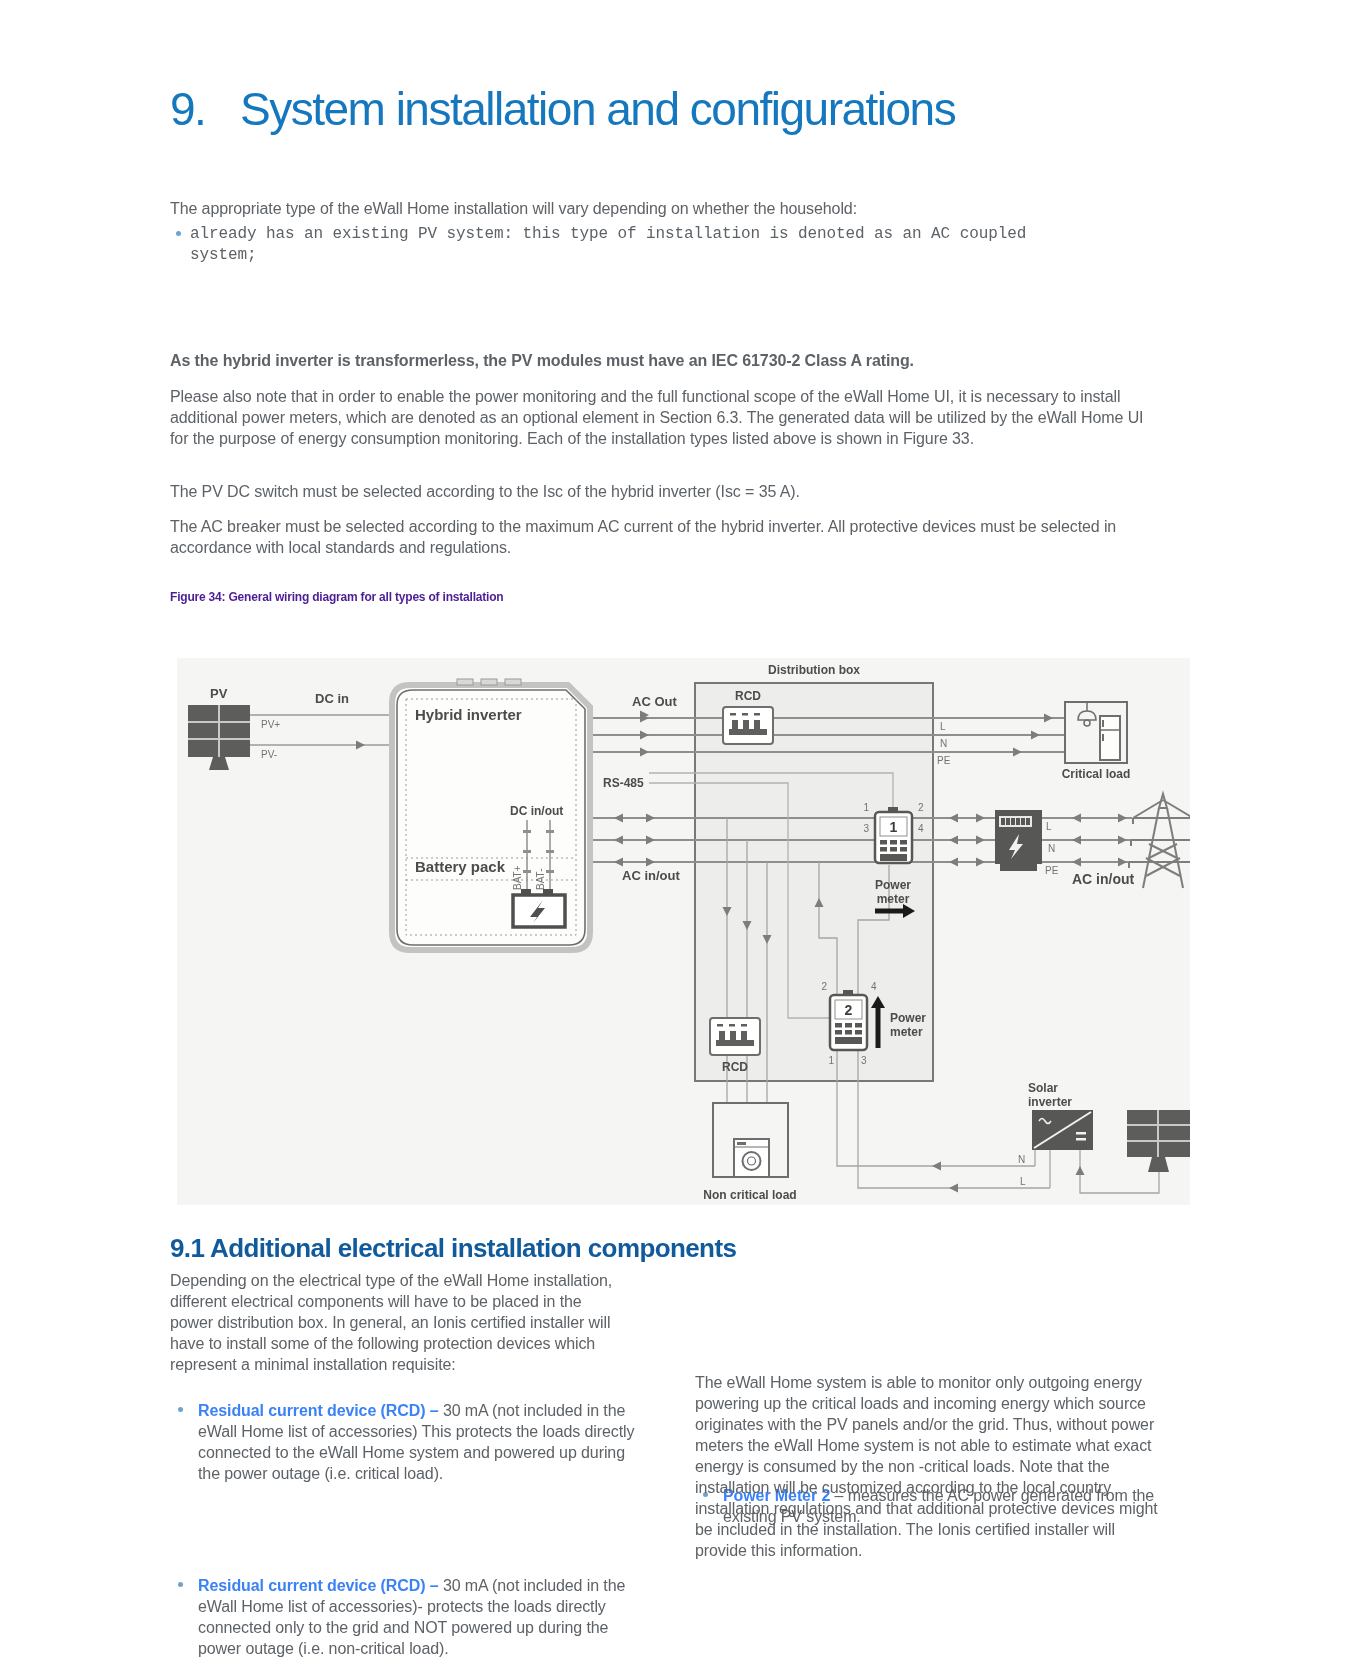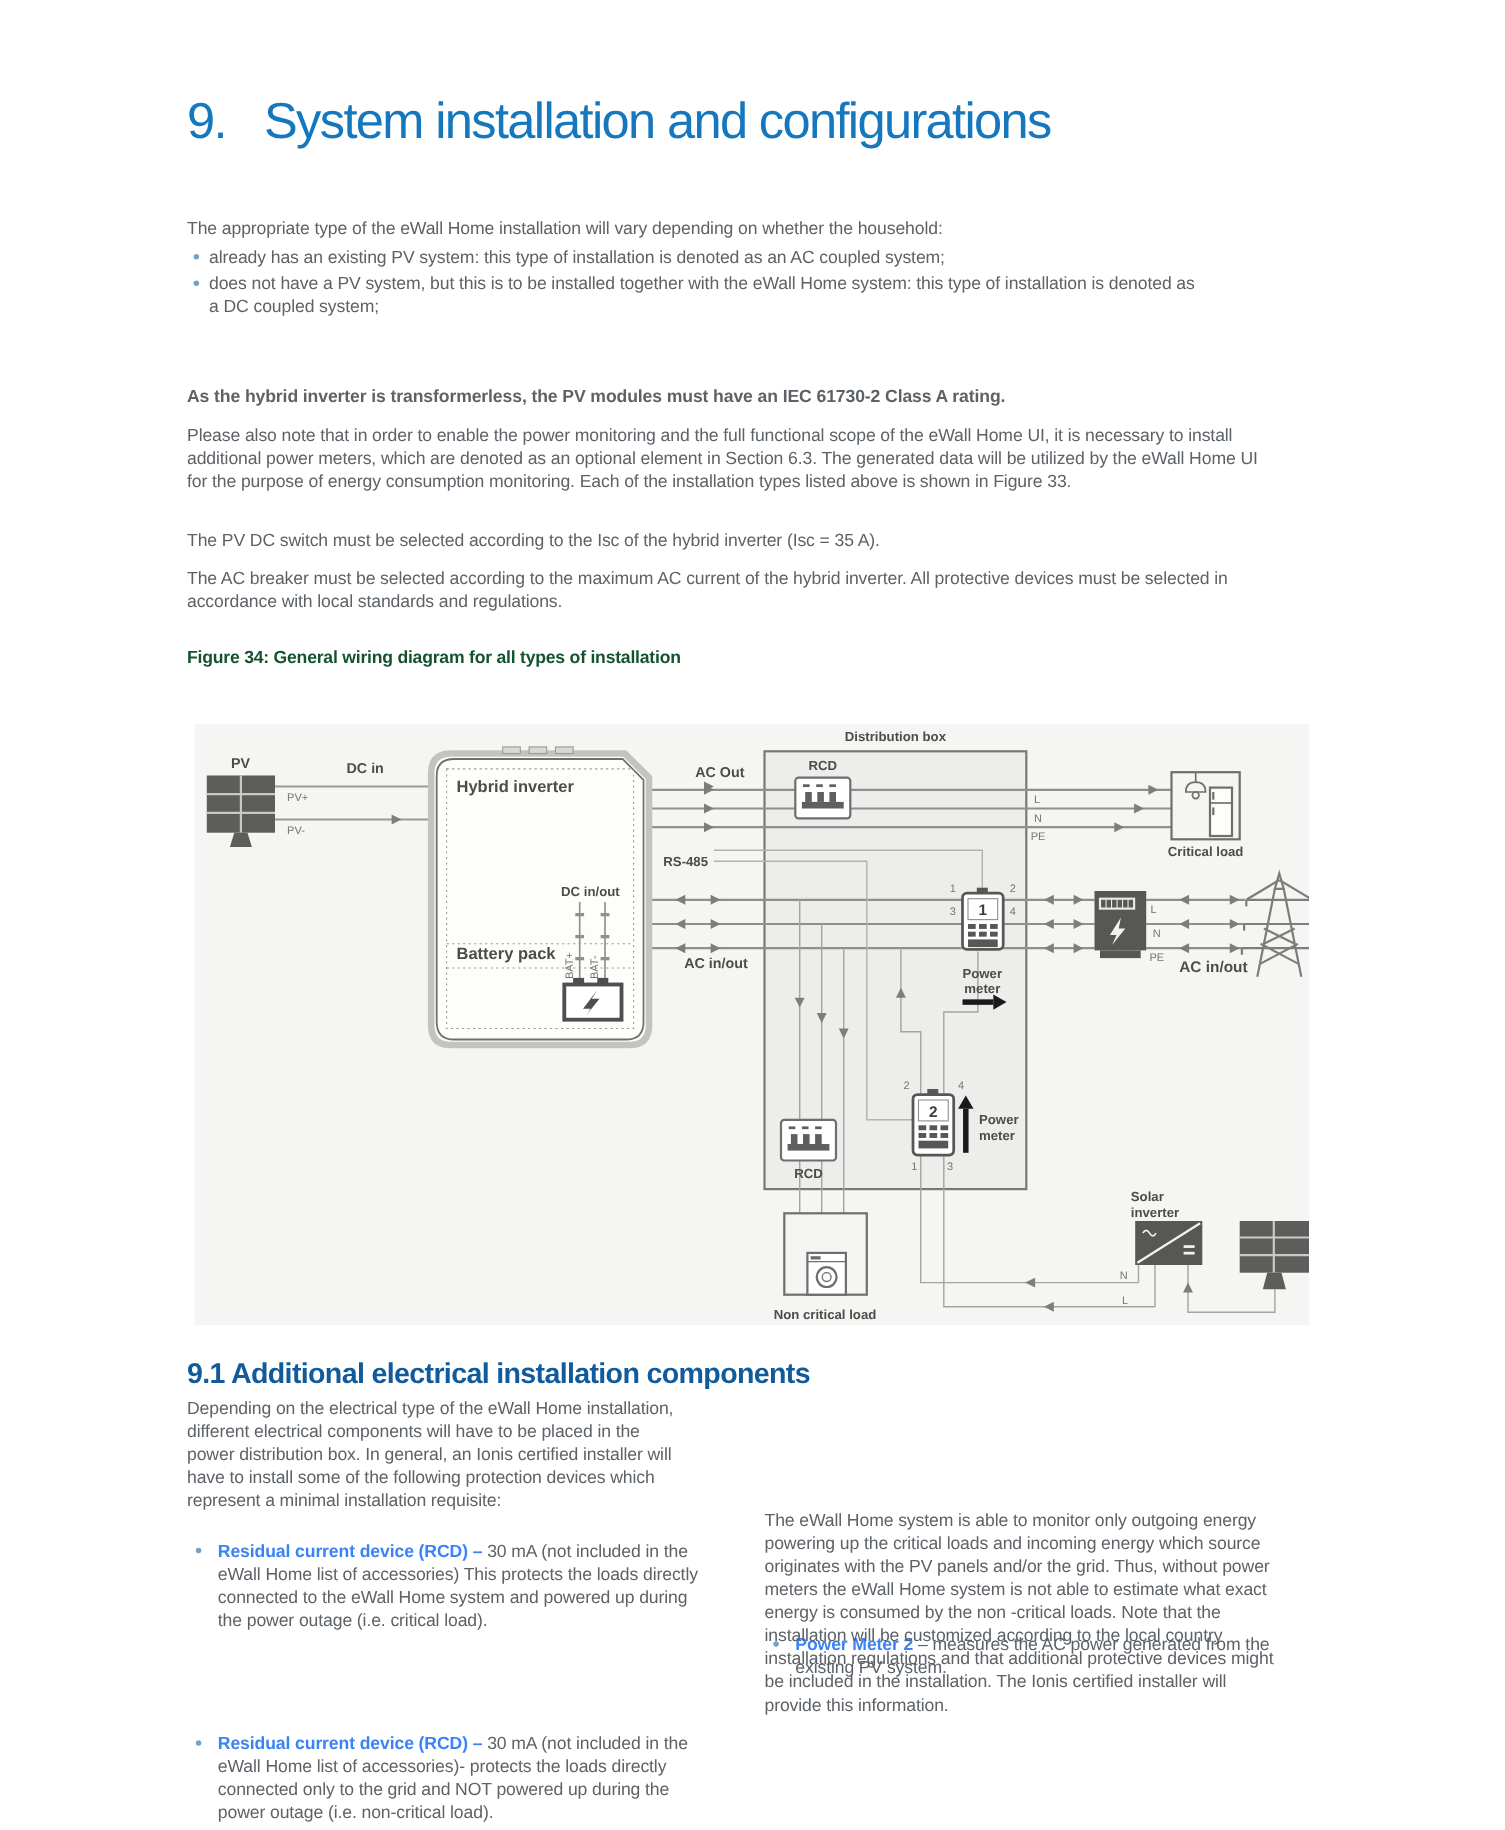--- a/index.html
+++ b/index.html
@@ -3,21 +3,21 @@
 <meta charset="utf-8">
 <style>
   html,body{margin:0;padding:0;}
   body{font-family:"Liberation Sans",sans-serif;background:#ffffff;}
   #page{position:relative;width:1368px;height:1664px;background:#ffffff;overflow:hidden;}
   .abs{position:absolute;}
   
   .title{color:#1577bd;font-size:46px;font-weight:400;letter-spacing:-1.5px;white-space:nowrap;}
   .body-text{color:#5d6267;font-size:16px;line-height:21px;letter-spacing:-0.1px;}
   .body-text b, .blt b{color:#3b82f6;font-weight:bold;}
-  .caption{color:#14532d;font-size:16px;font-weight:bold;letter-spacing:-0.2px;}
+  .caption{color:#4c1d95;font-size:12px;font-weight:bold;letter-spacing:-0.2px;}
   .h91{color:#115a9c;font-size:26px;font-weight:bold;letter-spacing:-0.6px;white-space:nowrap;}
   .blt{position:relative;padding-left:28px;color:#5d6267;font-size:16px;line-height:21px;letter-spacing:-0.1px;}
   .blt .dot{position:absolute;left:8px;top:7px;width:5px;height:5px;border-radius:50%;background:#6fa3cc;}
   .blt-main{padding-left:20px;margin-bottom:3px;}
   .blt-main .dot{left:6px;}
   
   svg text{font-family:"Liberation Sans",sans-serif;fill:#4c4c4a;}
   .dlab{font-weight:bold;font-size:13px;}
   .dlab12{font-weight:bold;font-size:12px;}
   .dsm{font-size:10px;fill:#73736f;}
@@ -28,27 +28,23 @@
 <body>
 
 <div id="page">
 
   <div class="abs title" style="left:170px;top:82px;">9.</div>
   <div class="abs title" style="left:240px;top:82px;">System installation and configurations</div>
 
   <div class="abs body-text" style="left:170px;top:188px;width:980px;margin-top:10px;">The appropriate type of the eWall Home installation will vary depending on whether the household:</div>
 
   <div class="abs" style="left:170px;top:224px;width:920px;">
-    <div class="blt blt-main" style="width:900px;">
+    <div class="blt blt-main" style="width:900px;font-family:Liberation Mono, monospace;">
       <span class="dot"></span>
       <span>already has an existing PV system: this type of installation is denoted as an AC coupled system;</span>
-    </div>
-    <div class="blt blt-main" style="width:900px;">
-      <span class="dot"></span>
-      <span>does not have a PV system, but this is to be installed together with the eWall Home system: this type of installation is denoted as a DC coupled system;</span>
     </div>
   </div>
 
   <div class="abs body-text" style="left:170px;top:350px;width:980px;font-weight:bold;">As the hybrid inverter is transformerless, the PV modules must have an IEC 61730-2 Class A rating.</div>
   <div class="abs body-text" style="left:170px;top:386px;width:980px;">Please also note that in order to enable the power monitoring and the full functional scope of the eWall Home UI, it is necessary to install additional power meters, which are denoted as an optional element in Section 6.3. The generated data will be utilized by the eWall Home UI for the purpose of energy consumption monitoring. Each of the installation types listed above is shown in Figure 33.</div>
   <div class="abs body-text" style="left:170px;top:481px;width:980px;">The PV DC switch must be selected according to the Isc of the hybrid inverter (Isc = 35 A).</div>
   <div class="abs body-text" style="left:170px;top:516px;width:980px;">The AC breaker must be selected according to the maximum AC current of the hybrid inverter. All protective devices must be selected in accordance with local standards and regulations.</div>
 
   <div class="abs caption" style="left:170px;top:590px;">Figure 34: General wiring diagram for all types of installation</div>
 

